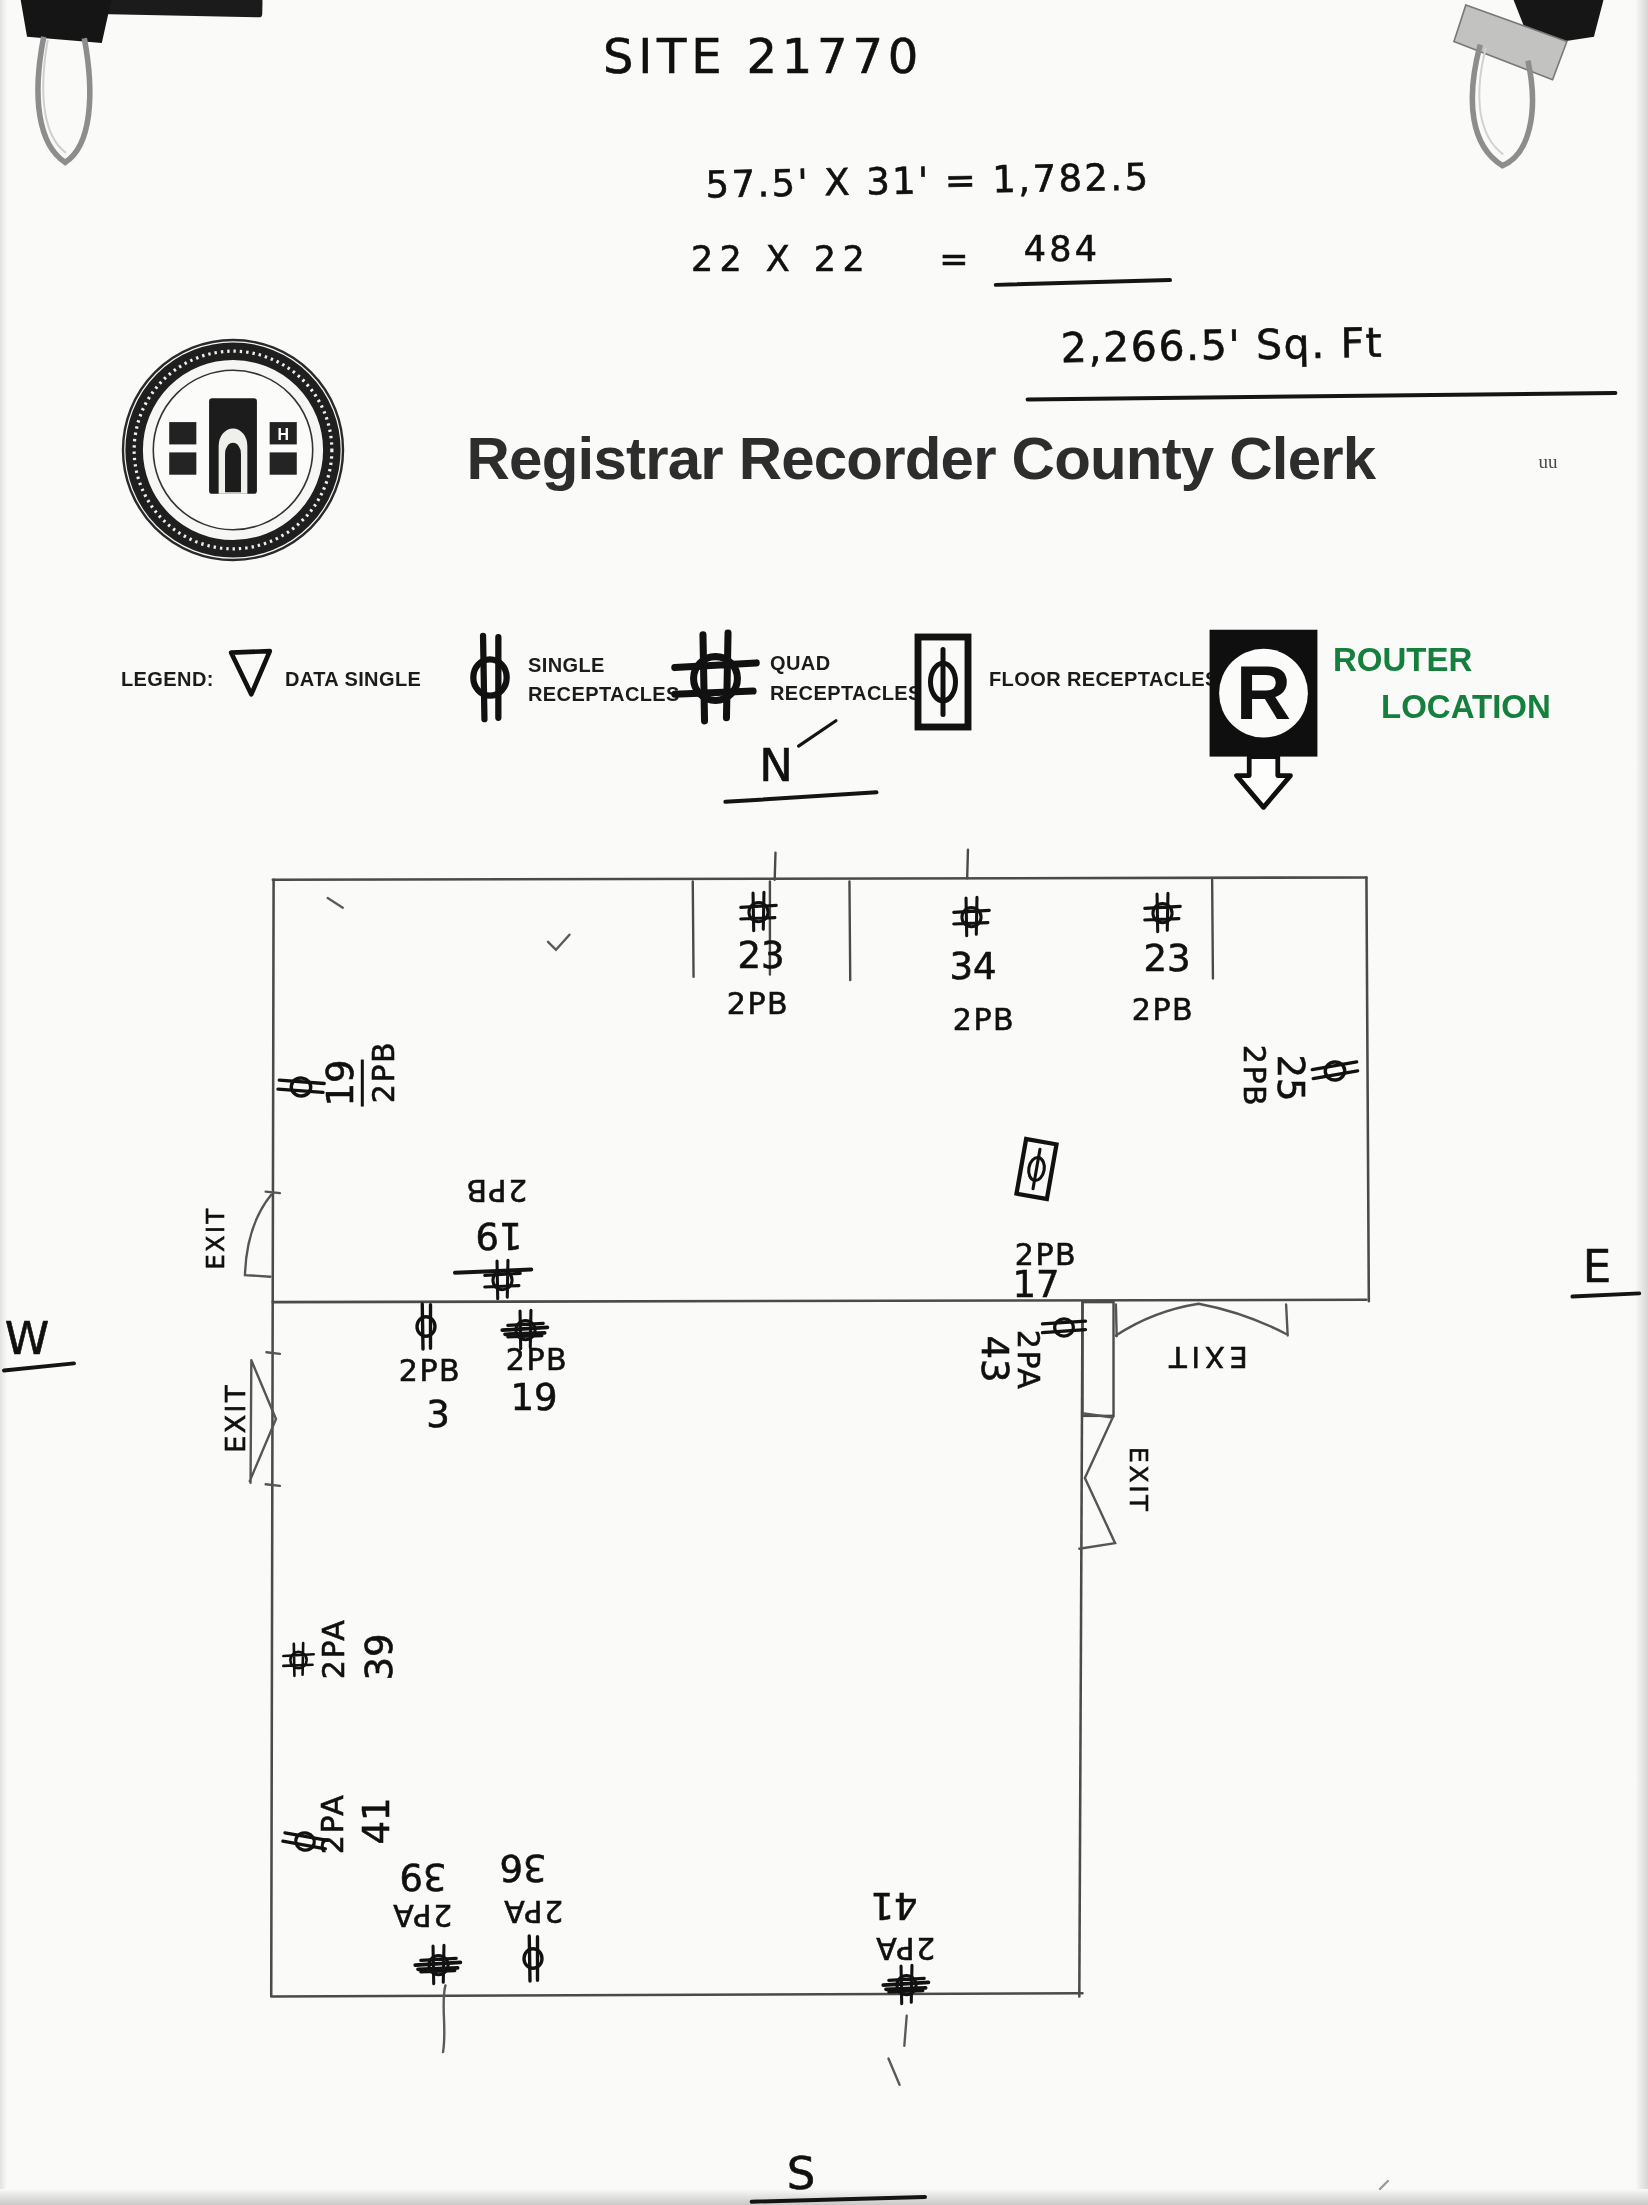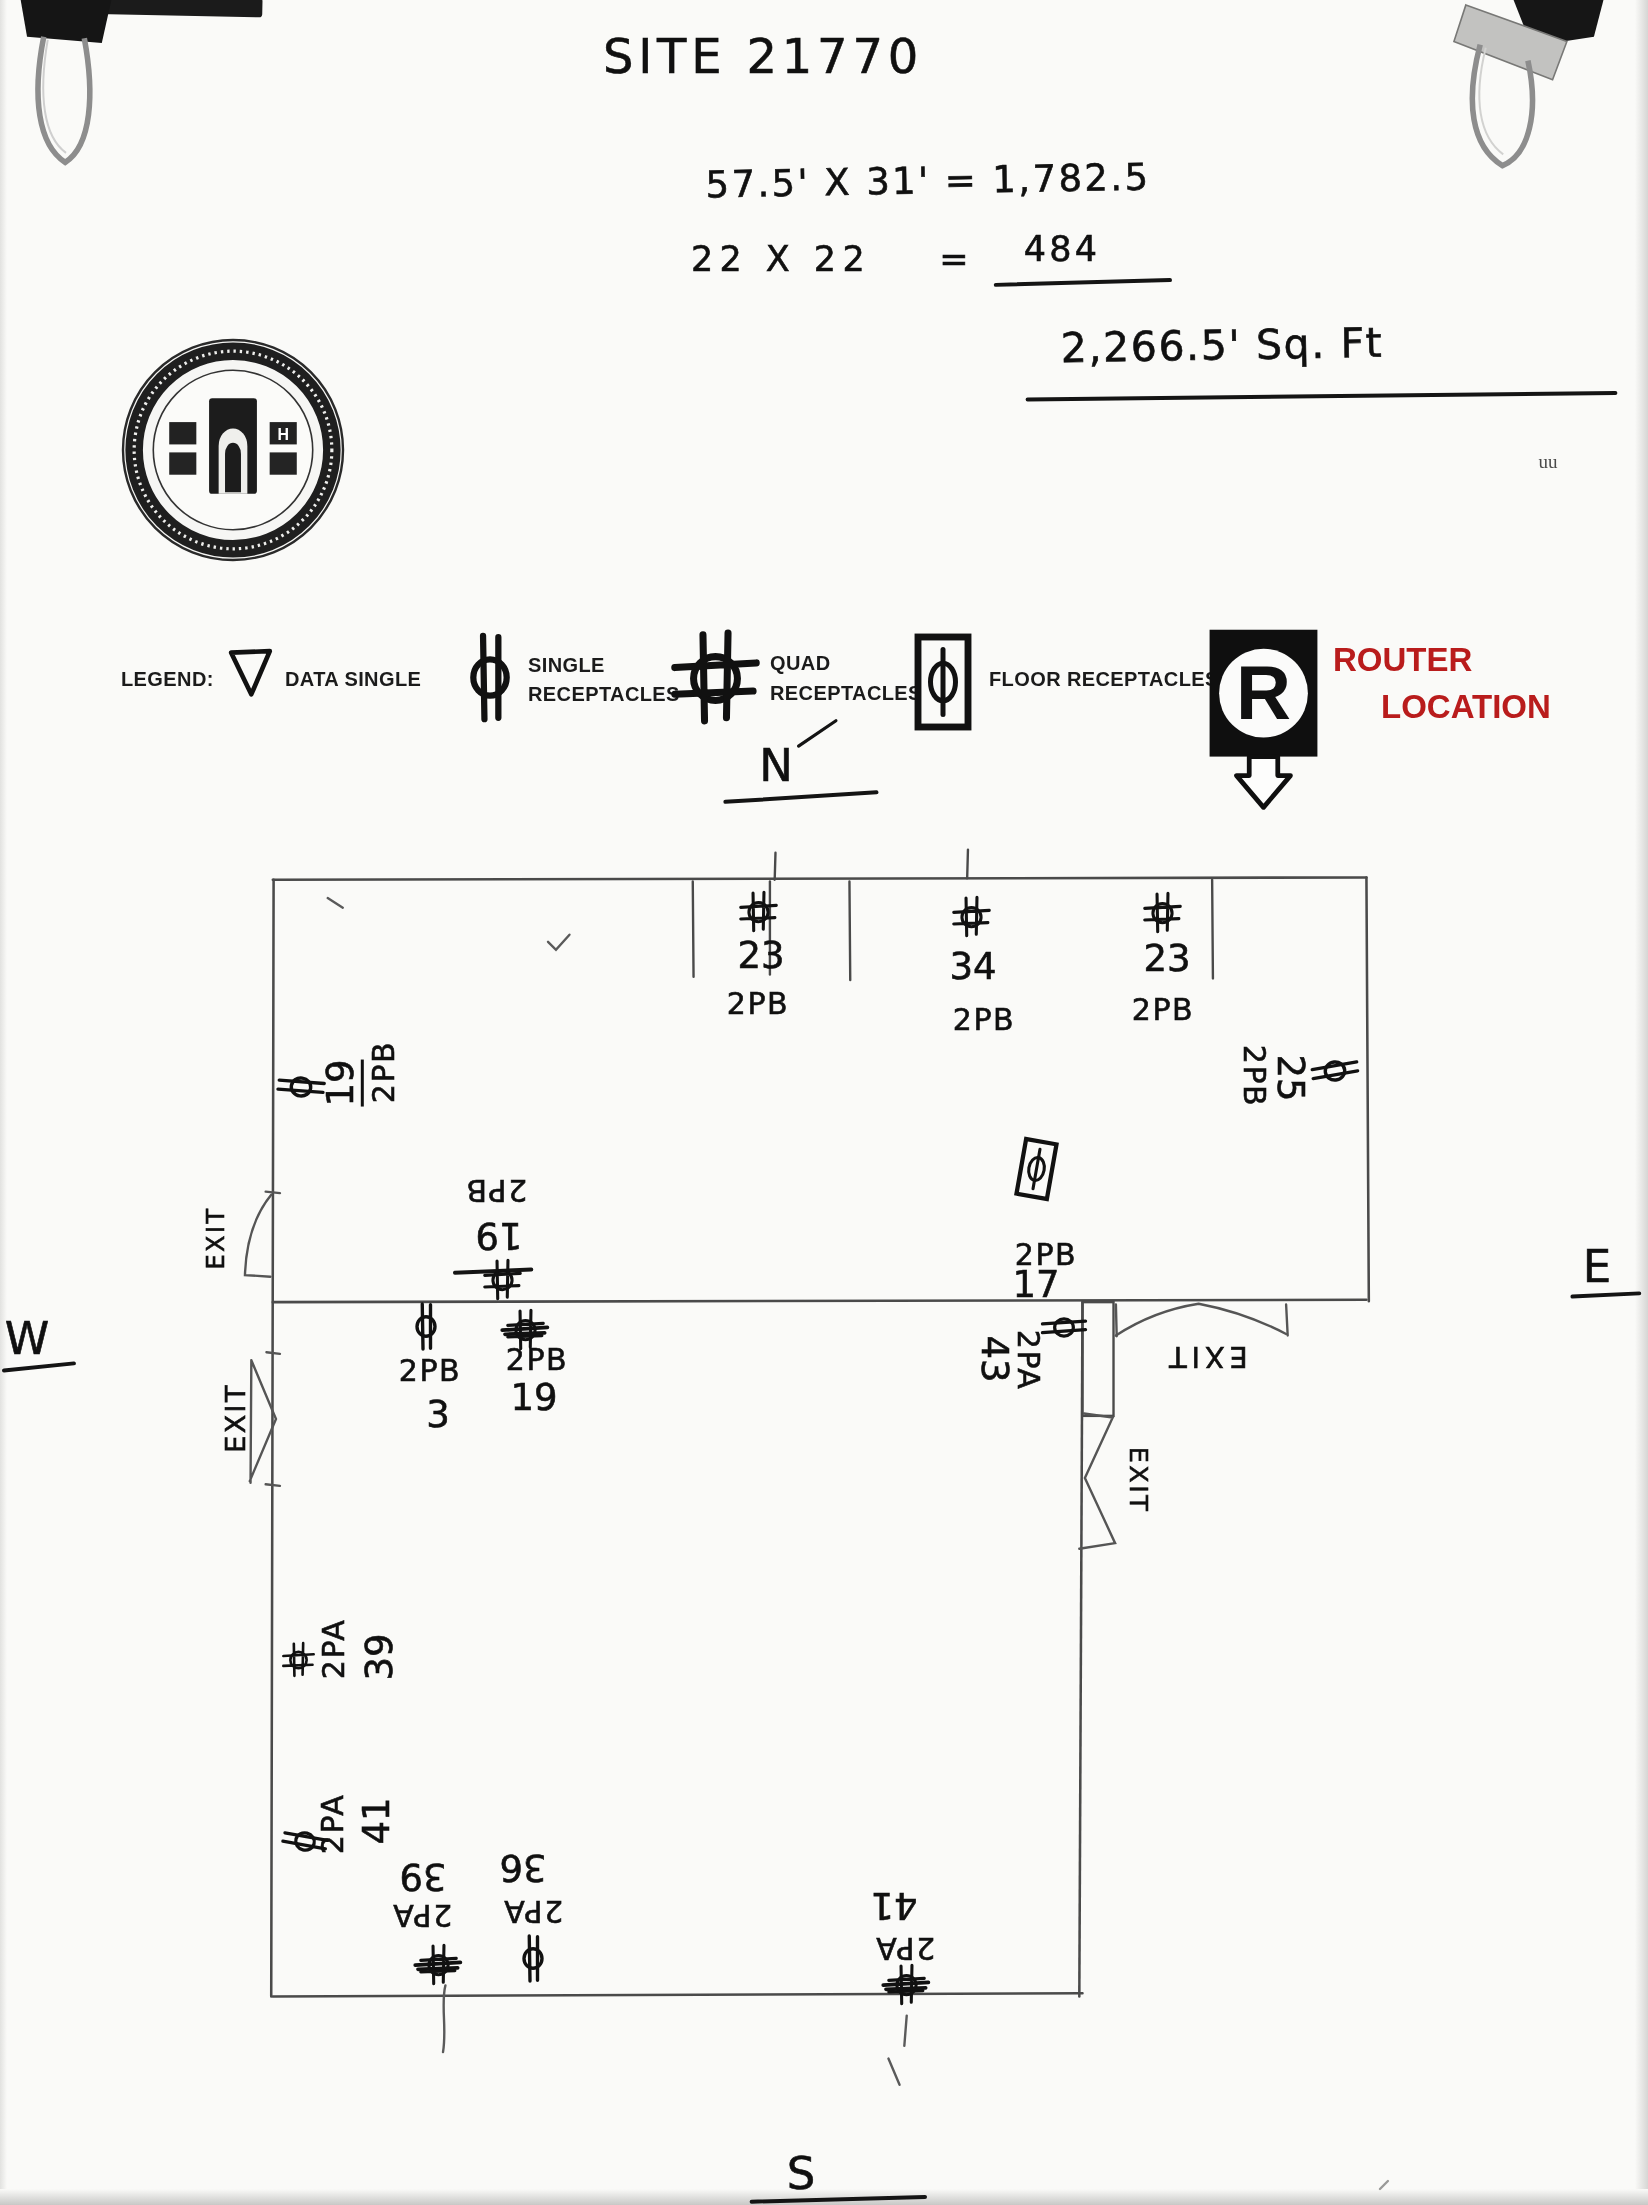--- a/index.html
+++ b/index.html
@@ -16,21 +16,21 @@
   .c.rcw{transform:translate(-50%,-50%) rotate(90deg);}
   .c.rccw{transform:translate(-50%,-50%) rotate(-90deg);}
   .lc{position:absolute;transform:translate(0,-50%);white-space:nowrap;line-height:1;}
   .hw{font-family:"DejaVu Sans",sans-serif;color:#101010;-webkit-text-stroke:0.6px #101010;}
   .num{font-size:37px;}
   .circ{font-size:30px;letter-spacing:1.6px;}
   .exit{font-size:25.5px;letter-spacing:2.4px;}
   .ul{border-bottom:3.2px solid #101010;padding-bottom:2.4px;}
   .title{font-weight:700;font-size:60px;color:#2d2d2d;letter-spacing:-0.8px;}
   .leg{font-weight:700;font-size:20px;color:#1b1b1b;letter-spacing:0.4px;}
-  .leg-big{font-weight:700;font-size:33px;color:#b91c1c;}
+  .leg-big{font-weight:700;font-size:33px;color:#15803d;}
   .compass{font-size:45px;}
   .stray{font-family:Liberation Serif, serif;font-size:19px;color:#4a4a4a;}
   svg.icon{position:absolute;overflow:visible;}
 </style>
 </head>
 <body>
 
 <div class="page">
 
   <svg width="0" height="0" style="position:absolute">
@@ -148,20 +148,21 @@
     <text x="206" y="131" font-size="20" fill="#fff" text-anchor="middle" font-weight="bold" font-family="Liberation Sans, sans-serif">H</text>
   </svg>
 
   <div class="c hw" style="left:763px;top:56px;font-size:48px;letter-spacing:4.8px">SITE 21770</div>
   <div class="c hw" style="left:928px;top:181px;font-size:37px;letter-spacing:2.4px;transform:translate(-50%,-50%) rotate(-1deg)">57.5' X 31' = 1,782.5</div>
   <div class="c hw" style="left:781px;top:259px;font-size:35px;letter-spacing:6.4px">22 X 22</div>
   <div class="c hw" style="left:954px;top:259px;font-size:35px">=</div>
   <div class="c hw" style="left:1062px;top:249px;font-size:35px;letter-spacing:3.2px">484</div>
   <div class="c hw" style="left:1222px;top:346px;font-size:41px;letter-spacing:1.6px;transform:translate(-50%,-50%) rotate(-1deg)">2,266.5' Sq. Ft</div>
 
+  <div class="c title" style="left:921px;top:459px">Registrar Recorder County Clerk</div>
   <div class="c stray" style="left:1548px;top:461px">uu</div>
 
   <div class="lc leg" style="left:121px;top:679px">LEGEND:</div>
 
   <svg class="icon" style="left:228px;top:648px" width="45" height="51" viewBox="0 0 58 66">
     <path d="M4,6 L54,4 L30,60 Z" fill="none" stroke="#111" stroke-width="6" stroke-linejoin="round"></path>
   </svg>
   <div class="lc leg" style="left:285px;top:679px">DATA SINGLE</div>
 
   <svg class="icon" style="left:460px;top:633px" width="60" height="89" viewBox="0 0 40 64">

